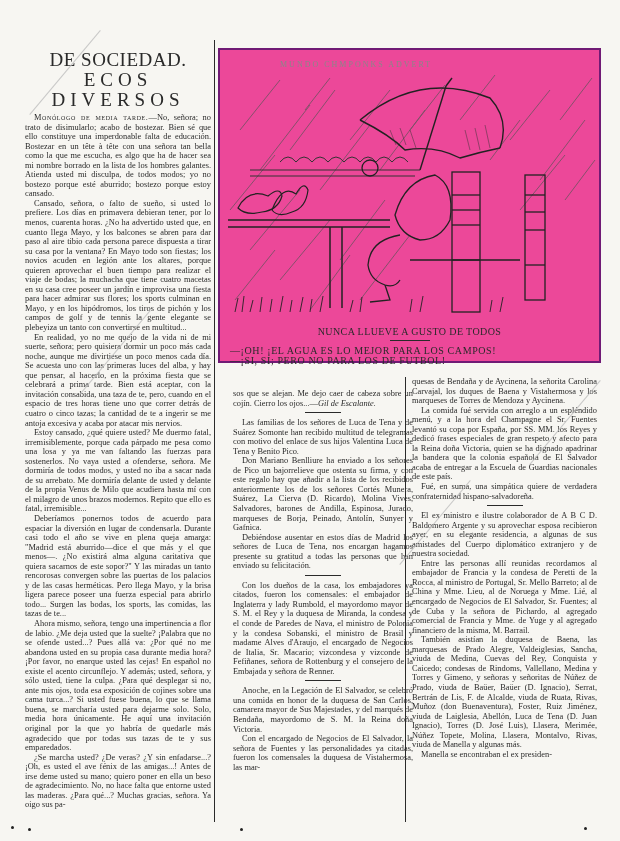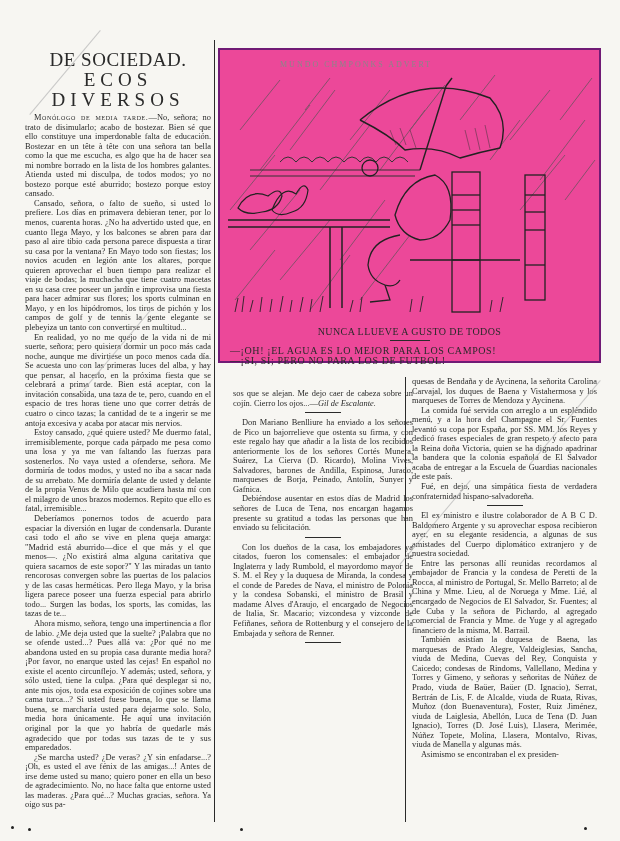--- a/index.html
+++ b/index.html
@@ -155,36 +155,39 @@
     </svg>
     <div class="caption-title">NUNCA LLUEVE A GUSTO DE TODOS</div>
     <div class="caption-bar"></div>
     <div class="caption-line cl1">—¡OH! ¡EL AGUA ES LO MEJOR PARA LOS CAMPOS!</div>
     <div class="caption-line cl2">—¡SI, SI; PERO NO PARA LOS DE FUTBOL!</div>
   </div>
 
   <div class="col col-mid">
     <p style="text-indent:0"><span>sos que se alejan. Me dejo caer de cabeza sobre un cojín. Cierro los ojos...—</span><span class="signature">Gil de Escalante.</span></p>
     <div class="sep"></div>
+    <p>Las familias de los señores de Luca de Tena y de Suárez Somonte han recibido multitud de telegramas con motivo del enlace de sus hijos Valentina Luca de Tena y Benito Pico.</p>
     <p>Don Mariano Benlliure ha enviado a los señores de Pico un bajorrelieve que ostenta su firma, y con este regalo hay que añadir a la lista de los recibidos anteriormente los de los señores Cortés Munera, Suárez, La Cierva (D. Ricardo), Molina Vives, Salvadores, barones de Andilla, Espinosa, Jurado, marqueses de Borja, Peinado, Antolín, Sunyer y Gafnica.</p>
     <p>Debiéndose ausentar en estos días de Madrid los señores de Luca de Tena, nos encargan hagamos presente su gratitud a todas las personas que han enviado su felicitación.</p>
     <div class="sep"></div>
     <p>Con los dueños de la casa, los embajadores ya citados, fueron los comensales: el embajador de Inglaterra y lady Rumbold, el mayordomo mayor de S. M. el Rey y la duquesa de Miranda, la condesa y el conde de Paredes de Nava, el ministro de Polonia y la condesa Sobanski, el ministro de Brasil y madame Alves d'Araujo, el encargado de Negocios de Italia, Sr. Macario; vizcondesa y vizconde de Fefiñanes, señora de Rottenburg y el consejero de la Embajada y señora de Renner.</p>
     <div class="sep"></div>
+    <p>Anoche, en la Legación de El Salvador, se celebró una comida en honor de la duquesa de San Carlos, camarera mayor de Sus Majestades, y del marqués de Bendaña, mayordomo de S. M. la Reina doña Victoria.</p>
+    <p>Con el encargado de Negocios de El Salvador, la señora de Fuentes y las personalidades ya citadas, fueron los comensales la duquesa de Vistahermosa, las mar-</p>
   </div>
 
   <div class="col col-right">
     <p style="text-indent:0">quesas de Bendaña y de Aycinena, la señorita Carolina Carvajal, los duques de Baena y Vistahermosa y los marqueses de Torres de Mendoza y Aycinena.</p>
     <p>La comida fué servida con arreglo a un espléndido menú, y a la hora del Champagne el Sr. Fuentes levantó su copa por España, por SS. MM. los Reyes y dedicó frases especiales de gran respeto y afecto para la Reina doña Victoria, quien se ha dignado apadrinar la bandera que la colonia española de El Salvador acaba de entregar a la Escuela de Guardias nacionales de este país.</p>
-    <p>Fué, en dejo, una simpática fiesta de verdadera confraternidad hispano-salvadoreña.</p>
+    <p>Fué, en suma, una simpática quiere de verdadera confraternidad hispano-salvadoreña.</p>
     <div class="sep"></div>
     <p>El ex ministro e ilustre colaborador de A B C D. Baldomero Argente y su aprovechar esposa recibieron ayer, en su elegante residencia, a algunas de sus amistades del Cuerpo diplomático extranjero y de nuestra sociedad.</p>
     <p>Entre las personas allí reunidas recordamos al embajador de Francia y la condesa de Peretti de la Rocca, al ministro de Portugal, Sr. Mello Barreto; al de China y Mme. Lieu, al de Noruega y Mme. Lié, al encargado de Negocios de El Salvador, Sr. Fuentes; al de Cuba y la señora de Pichardo, al agregado comercial de Francia y Mme. de Yuge y al agregado financiero de la misma, M. Barrail.</p>
     <p>También asistían la duquesa de Baena, las marquesas de Prado Alegre, Valdeiglesias, Sancha, viuda de Medina, Cuevas del Rey, Conquista y Caicedo; condesas de Rindoms, Vallellano, Medina y Torres y Gimeno, y señoras y señoritas de Núñez de Prado, viuda de Baüer, Baüer (D. Ignacio), Serrat, Bertrán de Lis, F. de Alcalde, viuda de Ruata, Rivas, Muñoz (don Buenaventura), Foster, Ruiz Jiménez, viuda de Laiglesia, Abellón, Luca de Tena (D. Juan Ignacio), Torres (D. José Luis), Llasera, Merimée, Núñez Topete, Molina, Llasera, Montalvo, Rivas, viuda de Manella y algunas más.</p>
-    <p>Asimismo se encontraban el ex presiden-</p>
+    <p>Manella se encontraban el ex presiden-</p>
   </div>
 
   <div class="wm" style="left:100px; top:30px;"></div>
   <div class="wm" style="left:150px; top:310px;"></div>
   <div class="wm" style="left:470px; top:480px;"></div>
   <div class="wm" style="left:600px; top:380px;"></div>
 
   <div class="mark" style="left:11px; top:826px;"></div>
   <div class="mark" style="left:28px; top:828px;"></div>
   <div class="mark" style="left:240px; top:828px;"></div>

